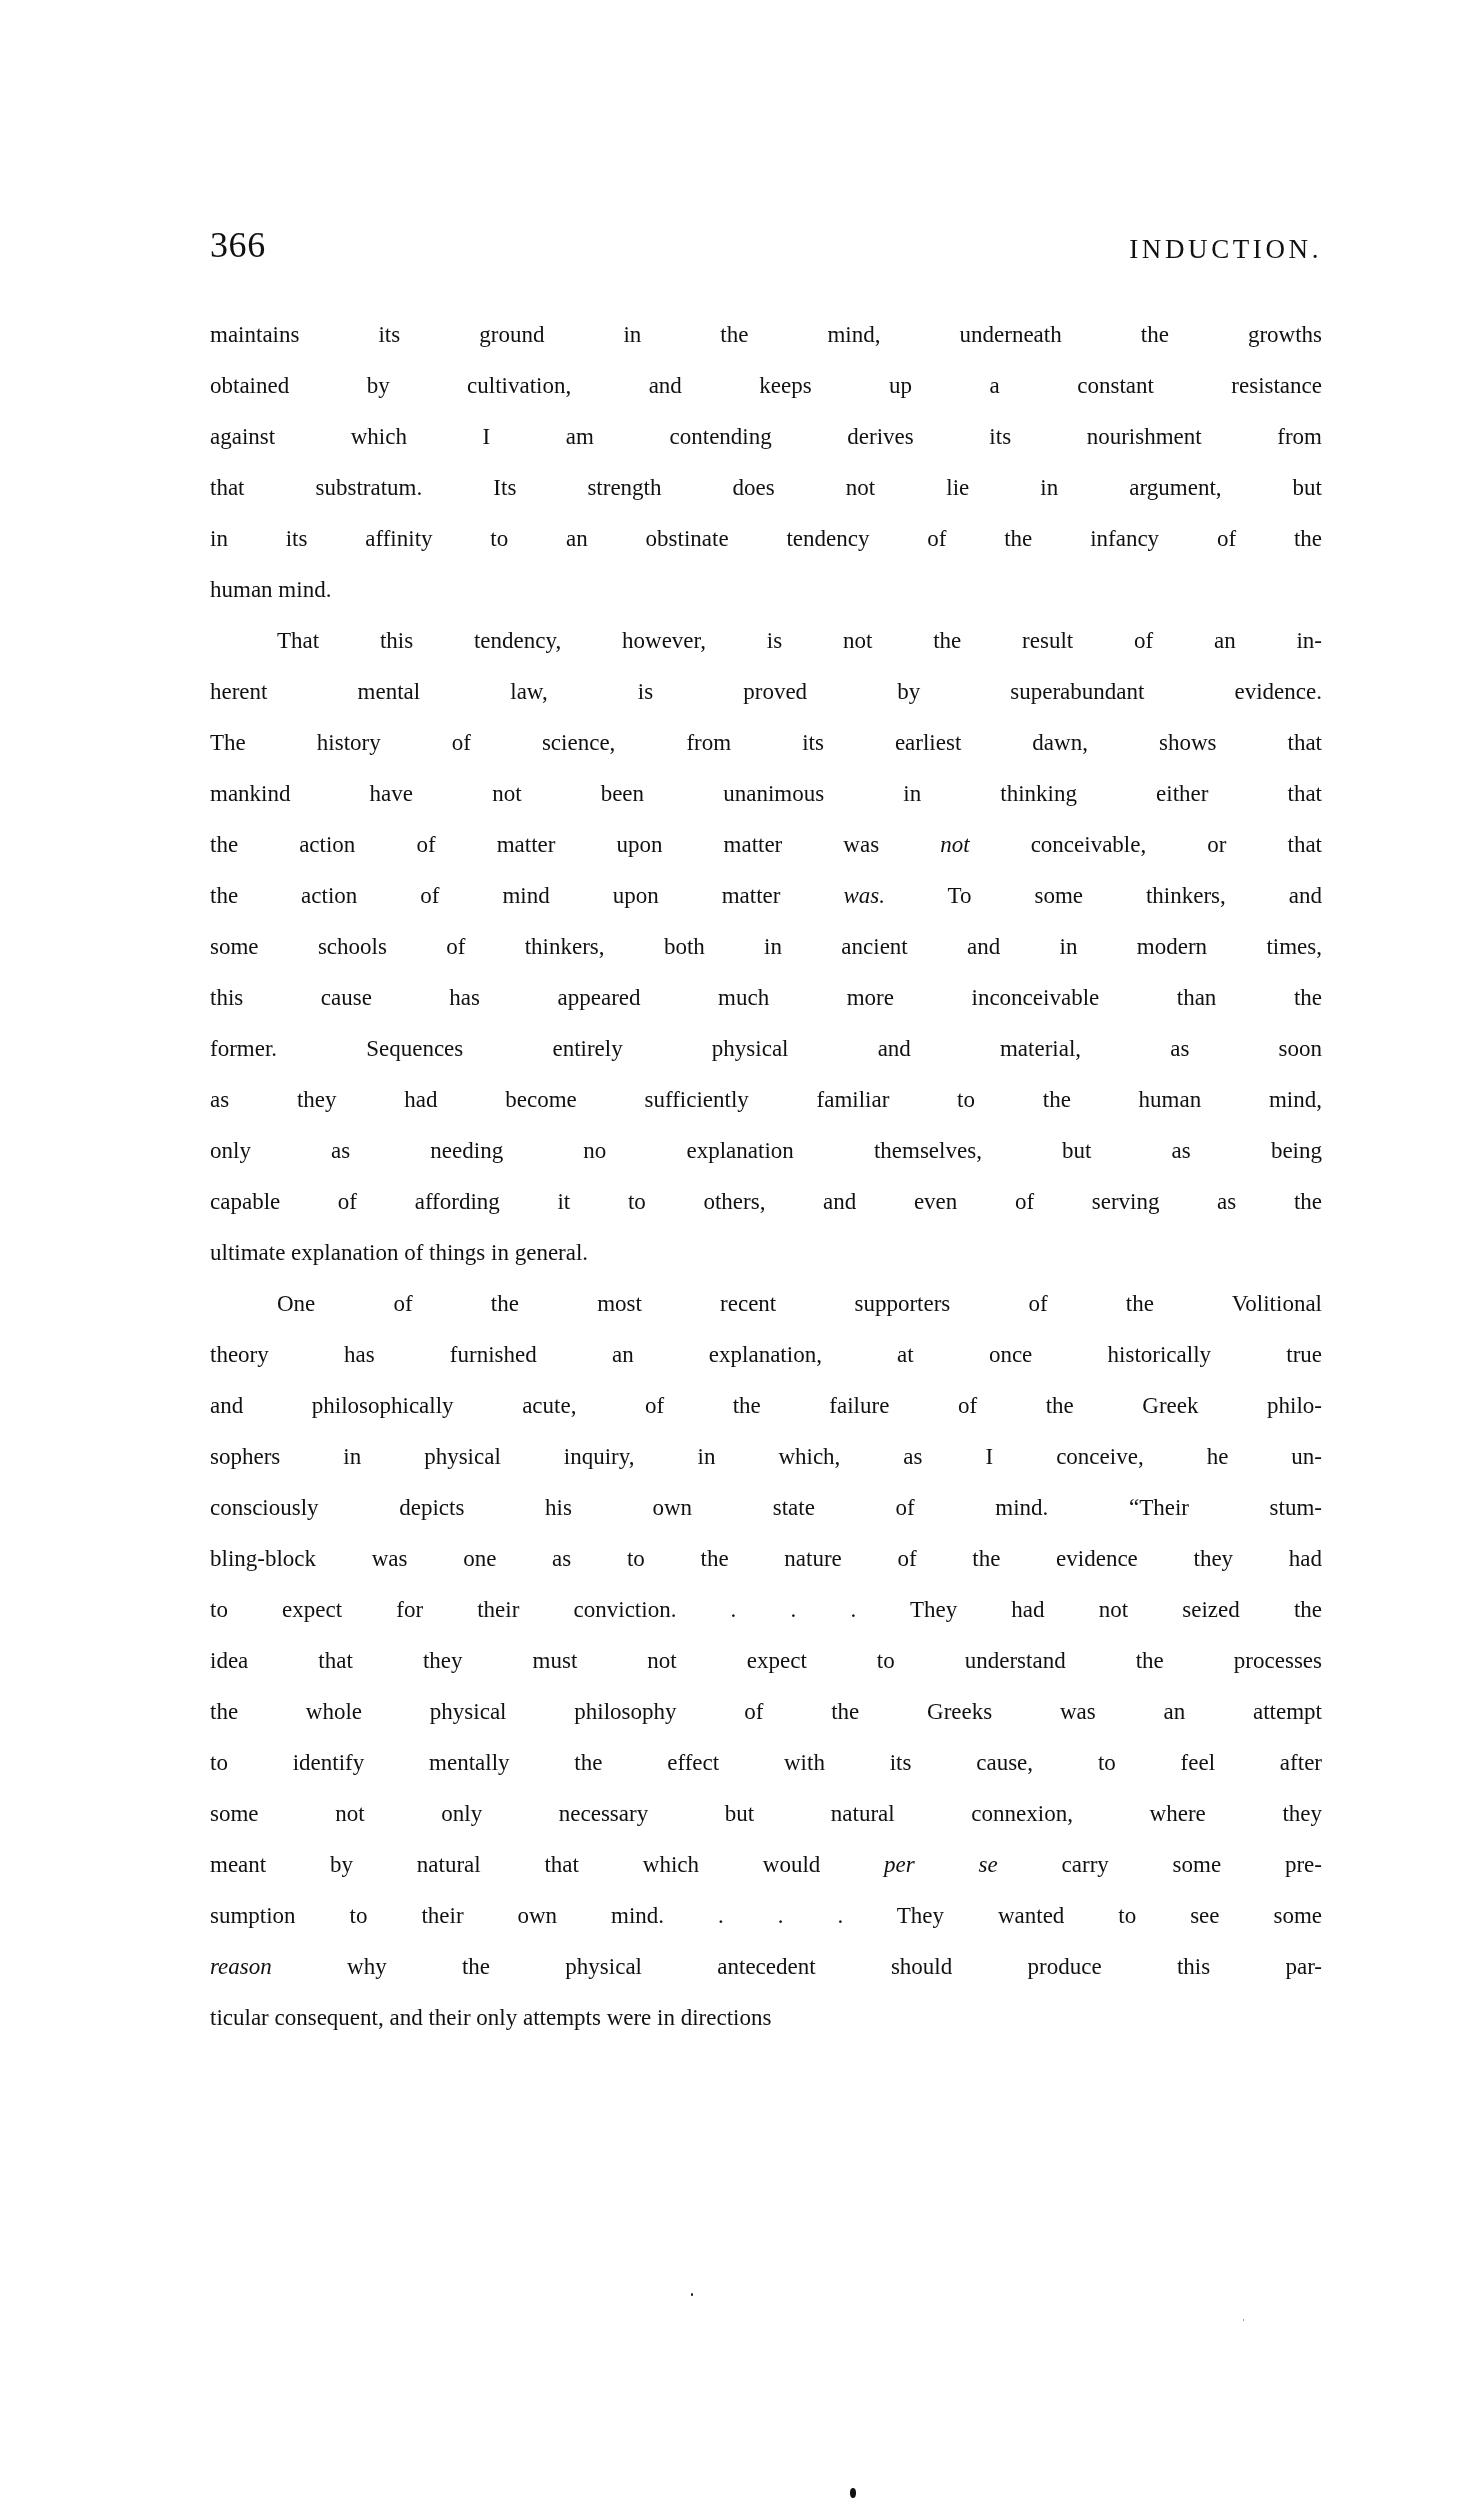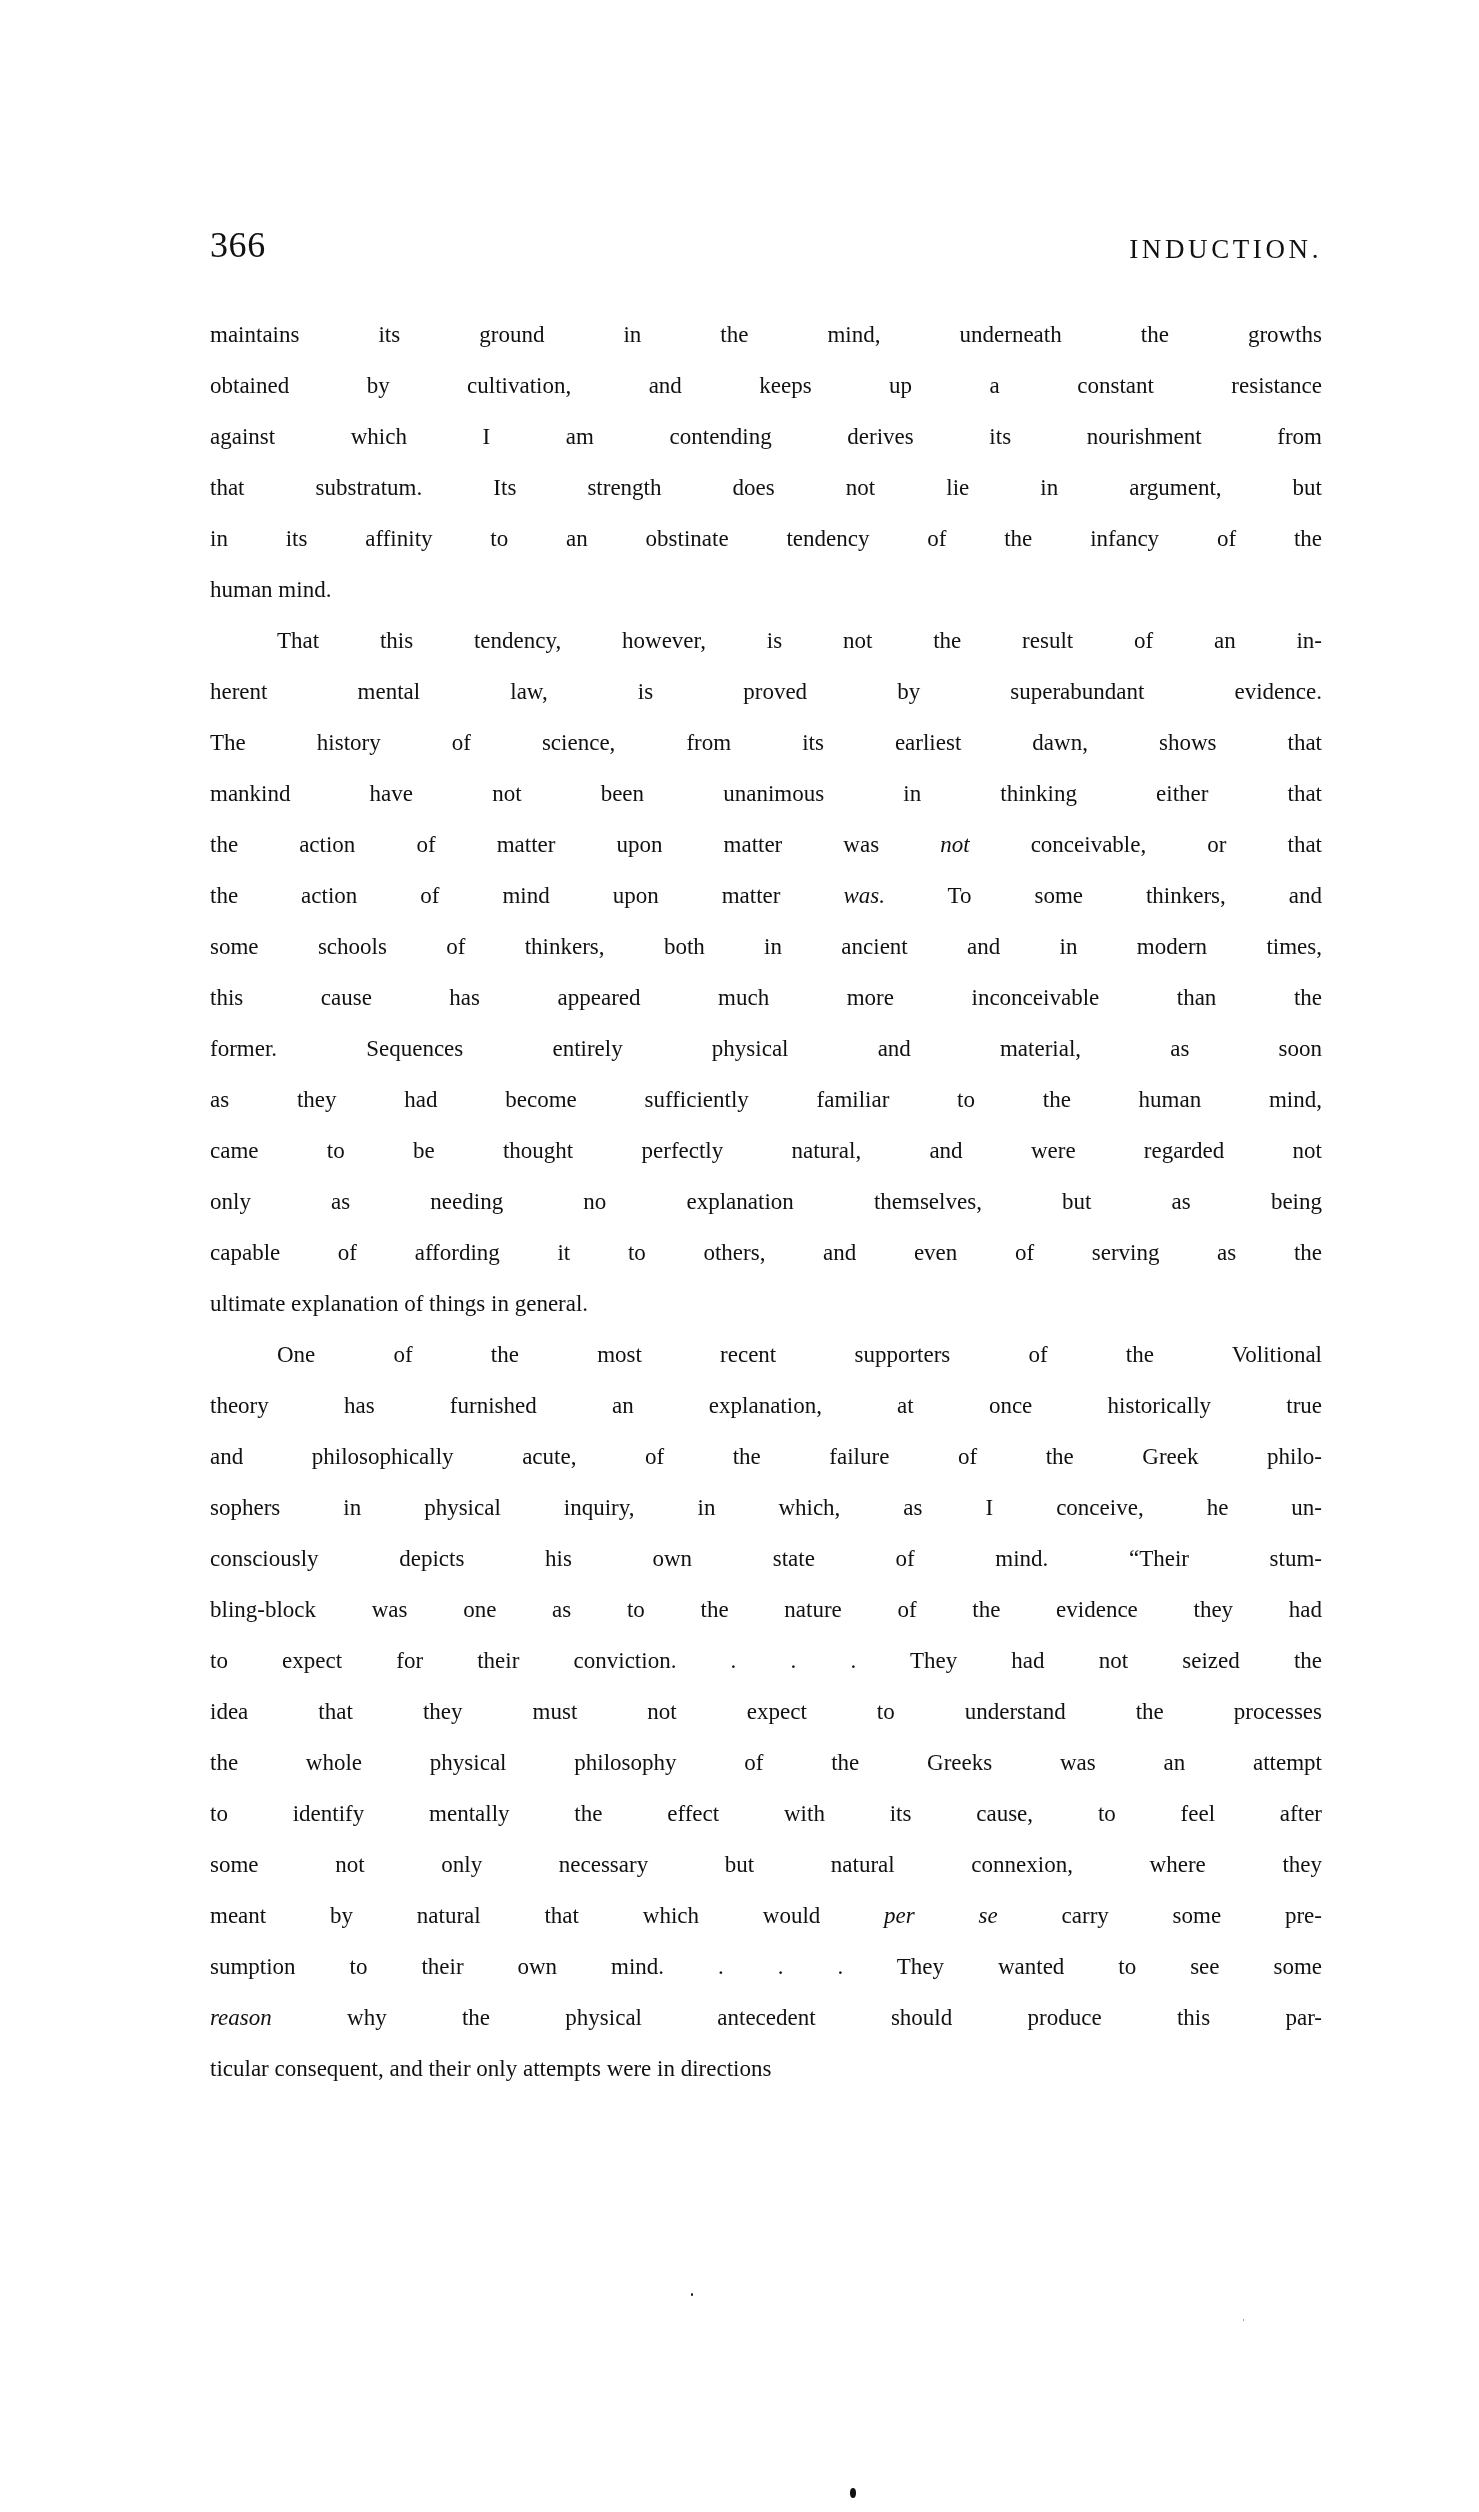--- a/index.html
+++ b/index.html
@@ -40,21 +40,20 @@
         <span class="line indent"><span>That this tendency, however, is not the result of an in-</span></span>
         <span class="line"><span>herent mental law, is proved by superabundant evidence.</span></span>
         <span class="line"><span>The history of science, from its earliest dawn, shows that</span></span>
         <span class="line"><span>mankind have not been unanimous in thinking either that</span></span>
         <span class="line"><span>the action of matter upon matter was </span><em>not</em><span> conceivable, or that</span></span>
         <span class="line"><span>the action of mind upon matter </span><em>was.</em><span>  To some thinkers, and</span></span>
         <span class="line"><span>some schools of thinkers, both in ancient and in modern times,</span></span>
         <span class="line"><span>this cause has appeared much more inconceivable than the</span></span>
         <span class="line"><span>former.  Sequences entirely physical and material, as soon</span></span>
         <span class="line"><span>as they had become sufficiently familiar to the human mind,</span></span>
-        <span class="line"><span>came to be thought perfectly natural, and were regarded not</span></span>
         <span class="line"><span>only as needing no explanation themselves, but as being</span></span>
         <span class="line"><span>capable of affording it to others, and even of serving as the</span></span>
         <span class="line last"><span>ultimate explanation of things in general.</span></span>
       </div>
       <div>
         <span class="line indent"><span>One of the most recent supporters of the Volitional</span></span>
         <span class="line"><span>theory has furnished an explanation, at once historically true</span></span>
         <span class="line"><span>and philosophically acute, of the failure of the Greek philo-</span></span>
         <span class="line"><span>sophers in physical inquiry, in which, as I conceive, he un-</span></span>
         <span class="line"><span>consciously depicts his own state of mind.  “Their stum-</span></span>

